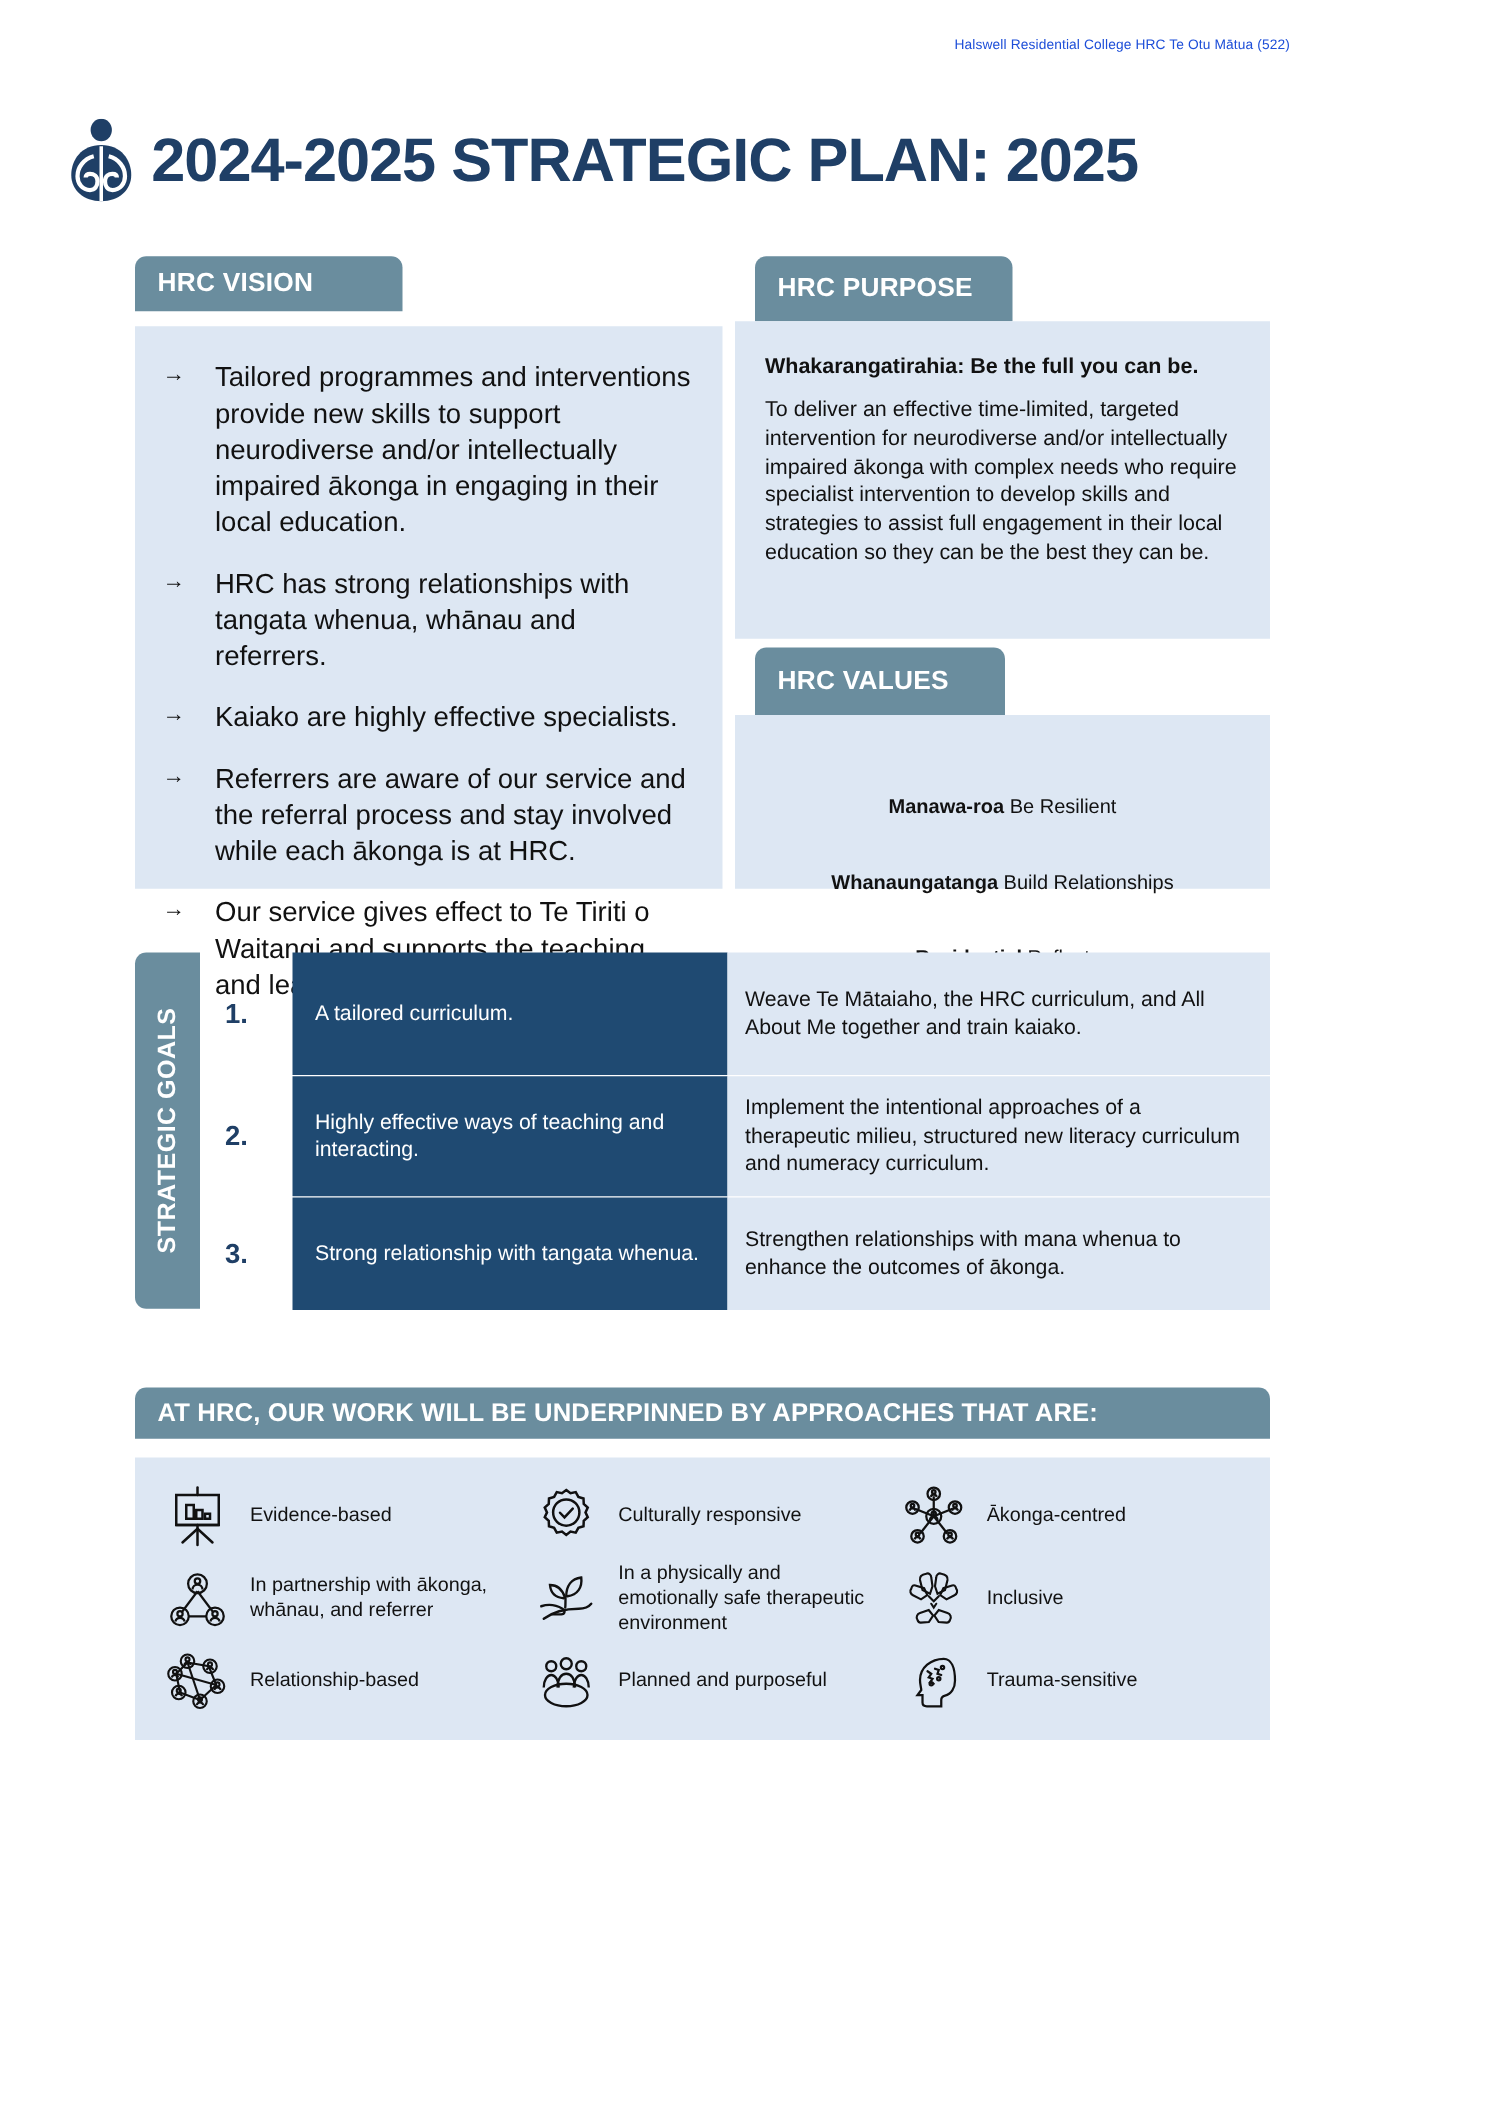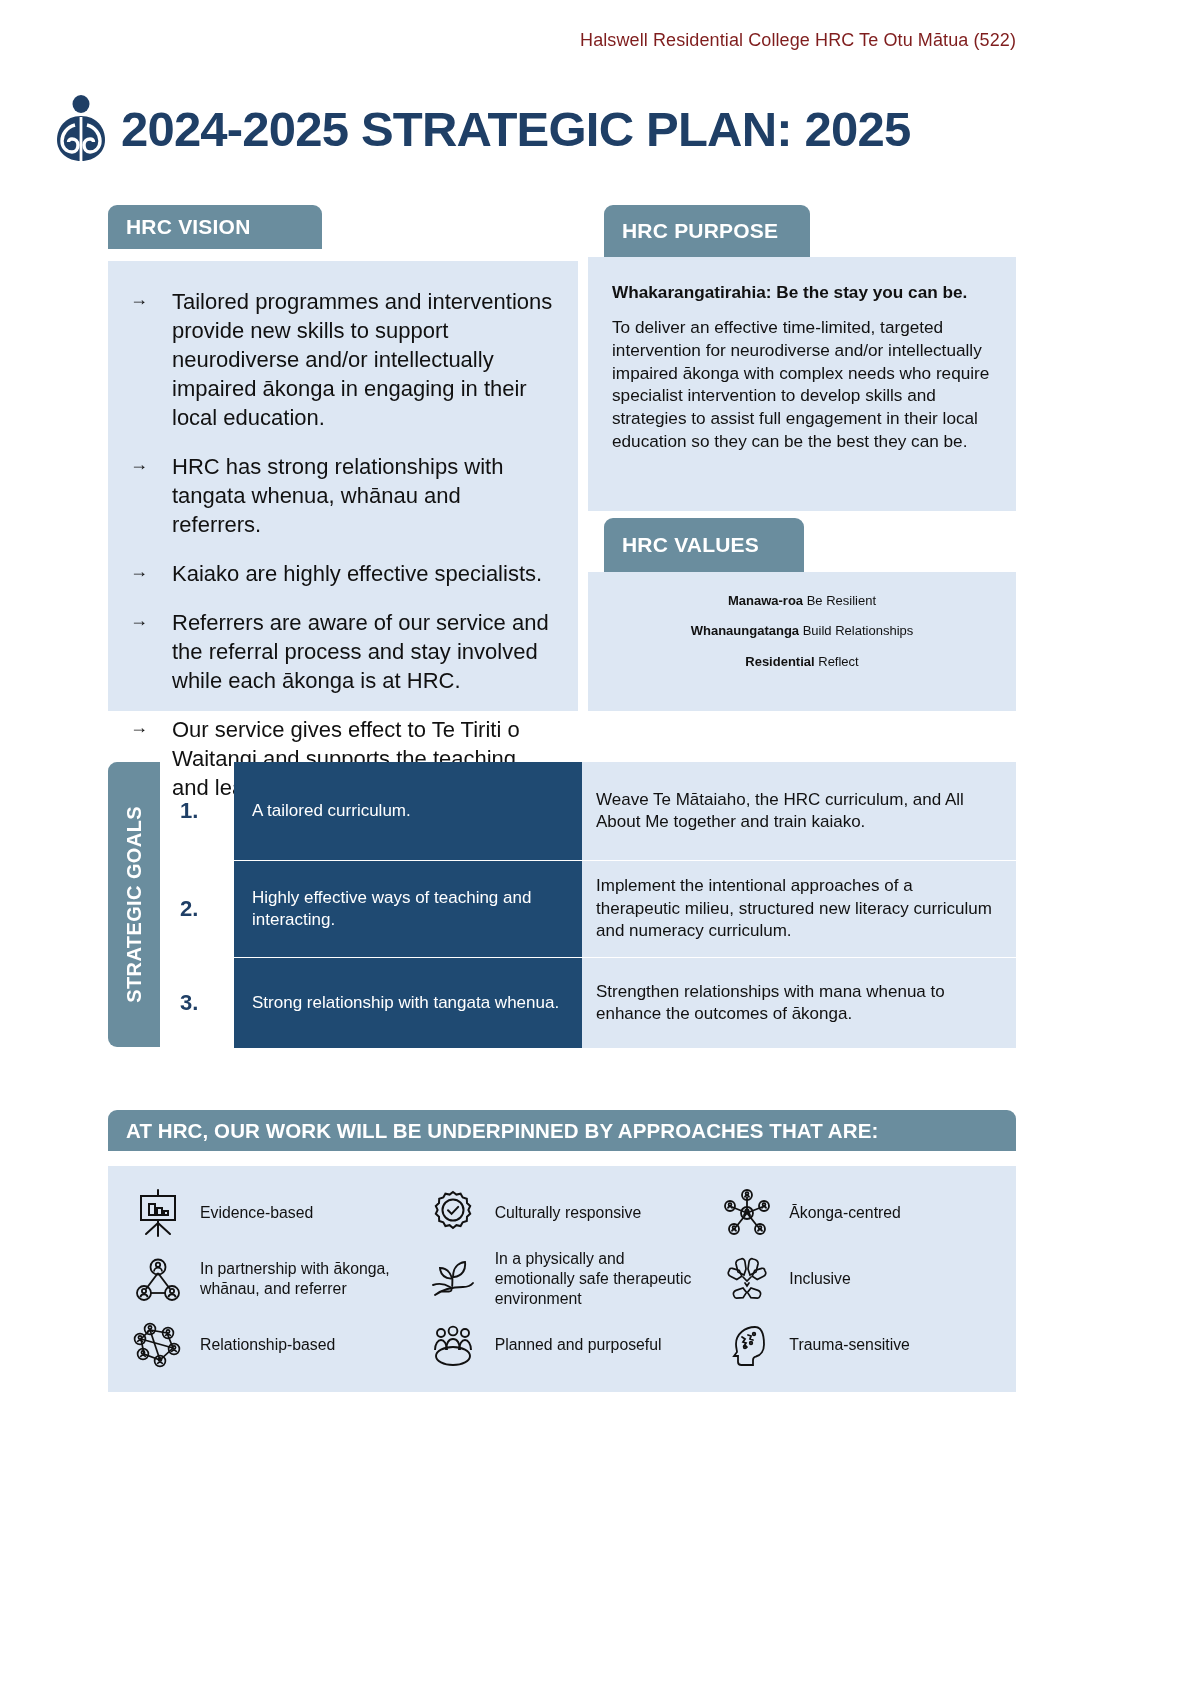--- a/index.html
+++ b/index.html
@@ -8,23 +8,23 @@
     height: 1684px;
     background: #ffffff;
     font-family: "Liberation Sans", sans-serif;
     color: #111111;
   }
   .page { position: relative; width: 1190px; height: 1684px; overflow: hidden; }
 
   
   .doc-header {
     position: absolute;
-    top: 30px; right: 174px;
-    font-size: 18px;
-    color: #7f1d1d;
+    top: 30px; right: 158px;
+    font-size: 11px;
+    color: #1d4ed8;
     letter-spacing: .1px;
   }
   .title-row {
     position: absolute;
     top: 95px; left: 55px;
     display: flex;
     align-items: center;
     gap: 14px;
   }
   .logo { width: 52px; height: 68px; flex: none; }
@@ -68,21 +68,21 @@
   }
   .purpose-lead { font-size: 17.2px; font-weight: 700; line-height: 1.3; margin-bottom: 13px; }
   .purpose-text { font-size: 17.2px; line-height: 1.32; }
 
   
   #values-head { position: absolute; left: 604px; top: 518px; width: 200px; height: 54px; }
   #values-body {
     position: absolute; left: 588px; top: 572px; width: 428px; height: 139px;
     padding: 22px 20px 0 20px; text-align: center;
   }
-  .value-line { font-size: 13px; line-height: 1.1; margin-bottom: 16px; }
+  .value-line { font-size: 16px; line-height: 1.1; margin-bottom: 16px; margin-top: 43px; }
   .value-line b { font-weight: 700; }
 
   
   #goals-spine {
     position: absolute; left: 108px; top: 762px; width: 52px; height: 285px;
     background: #6A8D9E; border-radius: 9px 0 0 9px;
     color: #ffffff; font-size: 20px; font-weight: 700; letter-spacing: .4px;
     display: flex; align-items: center; justify-content: center;
   }
   #goals-spine span { writing-mode: vertical-rl; transform: rotate(180deg); white-space: nowrap; }
@@ -159,21 +159,21 @@
       <span class="vision-text">Referrers are aware of our service and the referral process and stay involved while each ākonga is at HRC.</span>
     </div>
     <div class="vision-item">
       <span class="arrow-icon">→</span>
       <span class="vision-text">Our service gives effect to Te Tiriti o Waitangi and supports the teaching and learning of te reo me ona tikanga.</span>
     </div>
   </div>
 
   <div class="tab-head" id="purpose-head">HRC PURPOSE</div>
   <div class="panel-body" id="purpose-body">
-    <div class="purpose-lead">Whakarangatirahia: Be the stay you can be.</div>
+    <div class="purpose-lead">Whakarangatirahia: Be the full you can be.</div>
     <div class="purpose-text">To deliver an effective time-limited, targeted intervention for neurodiverse and/or intellectually impaired ākonga with complex needs who require specialist intervention to develop skills and strategies to assist full engagement in their local education so they can be the best they can be.</div>
   </div>
 
   <div class="tab-head" id="values-head">HRC VALUES</div>
   <div class="panel-body" id="values-body">
     <div class="value-line">
       <b>Manawa-roa</b> 
       <span>Be Resilient</span>
     </div>
     <div class="value-line">

